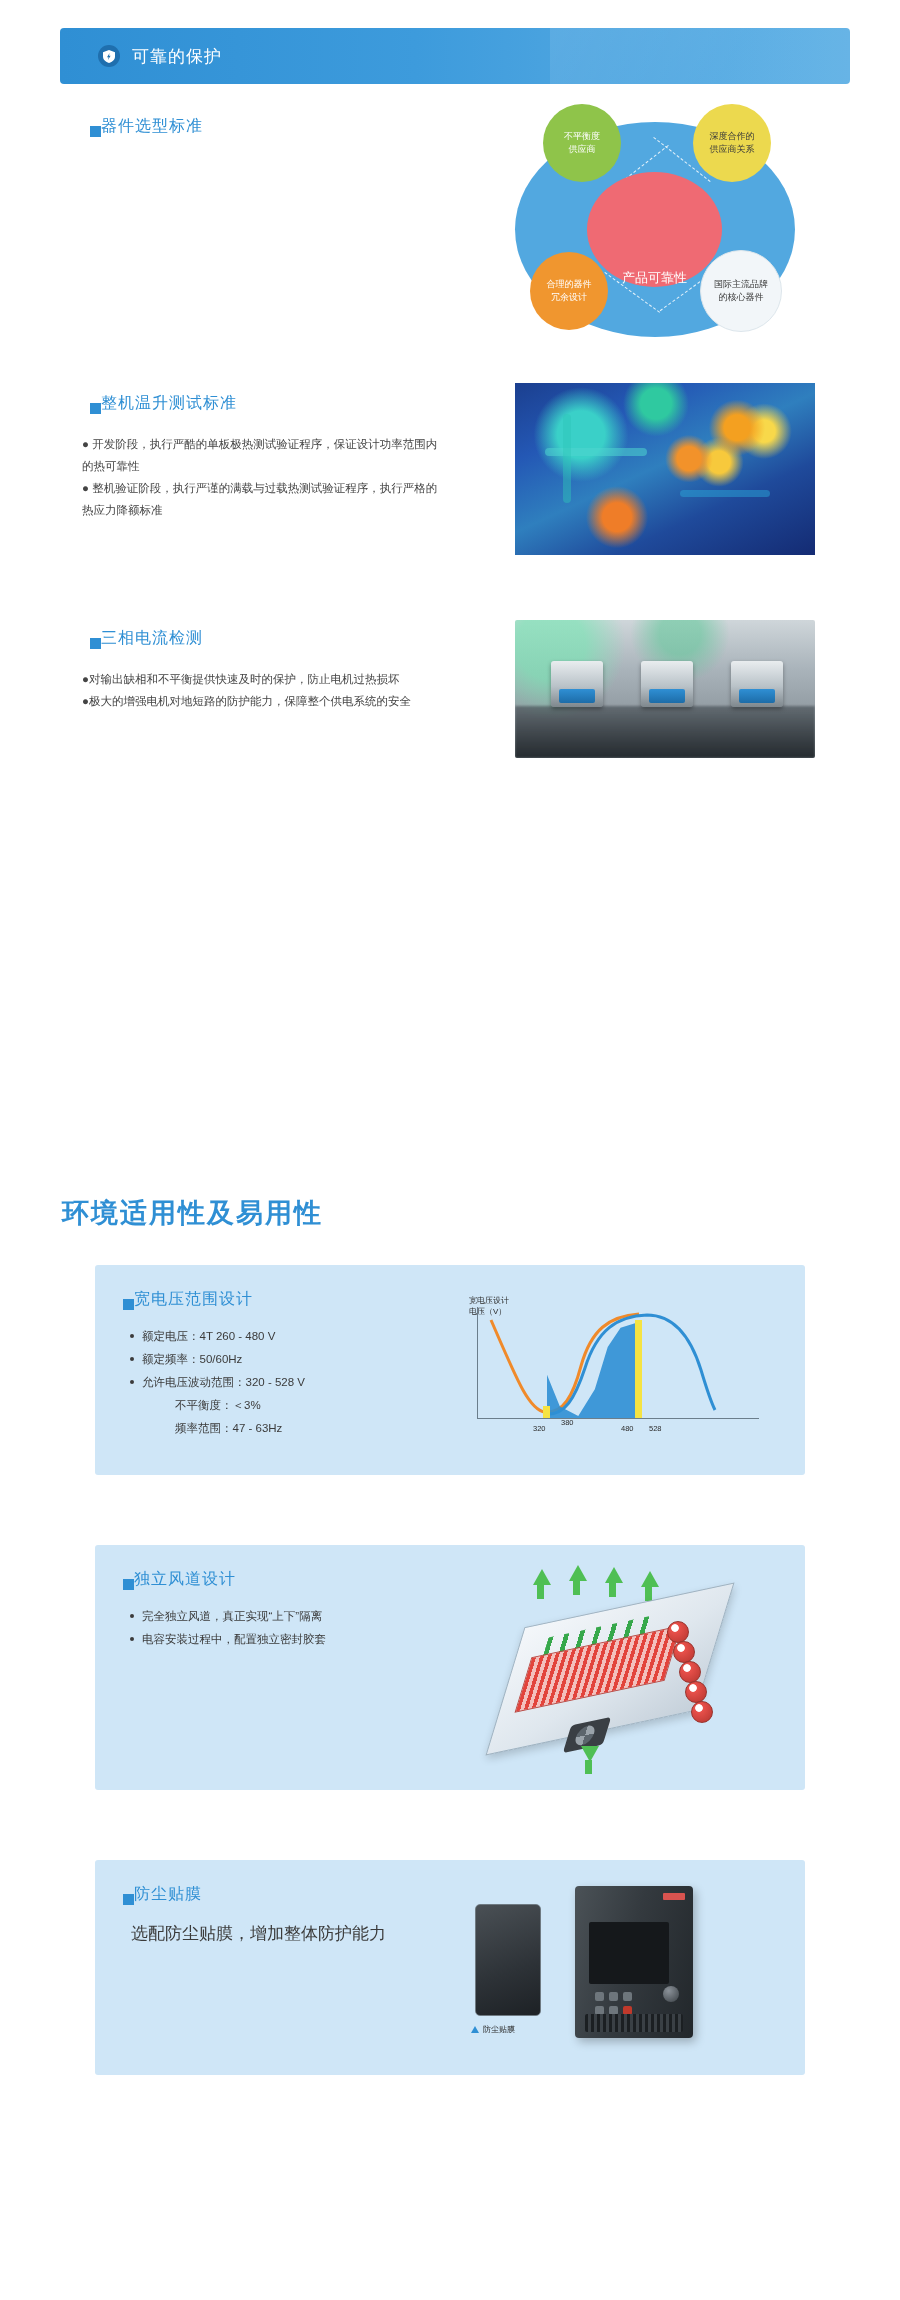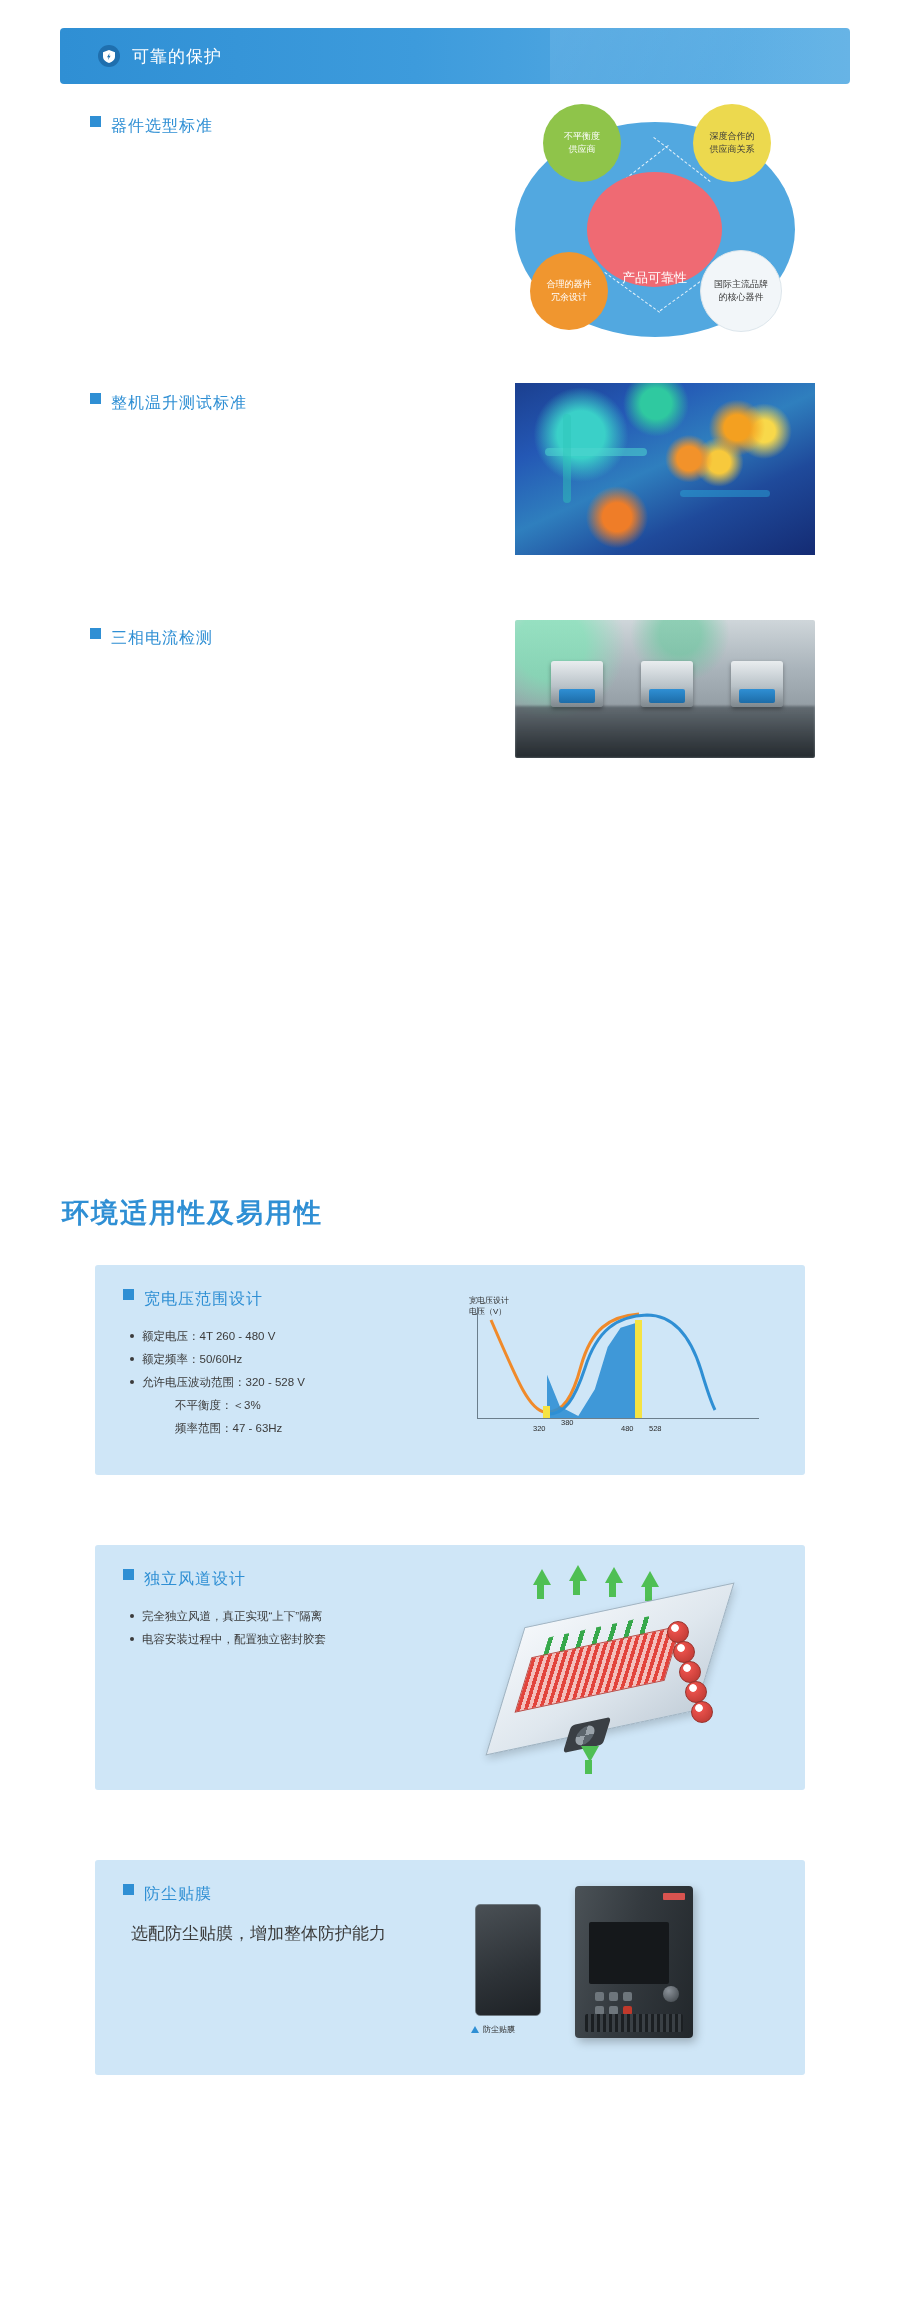--- a/index.html
+++ b/index.html
@@ -45,22 +45,21 @@
   .banner-icon svg { display: block; }
   .banner-title {
     color: #ffffff;
     font-size: 17px;
     letter-spacing: 1px;
   }
 
   
   .sec-head {
     display: flex;
-    align-items: flex-start;
-    gap: 10px;
+    align-items: flex-end;
   }
   .sec-head .sq {
     width: 11px; height: 11px;
     background: #2f8fd4;
     flex: none;
   }
   .sec-head .txt {
     font-size: 16px;
     color: #2f8fd4;
     letter-spacing: 1px;
@@ -437,31 +436,39 @@
       </span>
     </div>
   </div>
 </div>
 
 <div id="block-temp">
   <div class="head sec-head">
     <span class="sq"></span>
     <span class="txt">整机温升测试标准</span>
   </div>
+  <div class="desc body-text">
+    <span class="ln">● 开发阶段，执行严酷的单板极热测试验证程序，保证设计功率范围内的热可靠性</span>
+    <span class="ln">● 整机验证阶段，执行严谨的满载与过载热测试验证程序，执行严格的热应力降额标准</span>
+  </div>
   <div class="thermal">
     <div class="bar1"></div>
     <div class="bar2"></div>
     <div class="bar3"></div>
   </div>
 </div>
 
 <div id="block-phase">
   <div class="head sec-head">
     <span class="sq"></span>
     <span class="txt">三相电流检测</span>
+  </div>
+  <div class="desc body-text">
+    <span class="ln">●对输出缺相和不平衡提供快速及时的保护，防止电机过热损坏</span>
+    <span class="ln">●极大的增强电机对地短路的防护能力，保障整个供电系统的安全</span>
   </div>
   <div class="phase-photo">
     <div class="strip"></div>
     <div class="term t1"></div>
     <div class="term t2"></div>
     <div class="term t3"></div>
   </div>
 </div>
 
 <div id="main-title">环境适用性及易用性</div>

